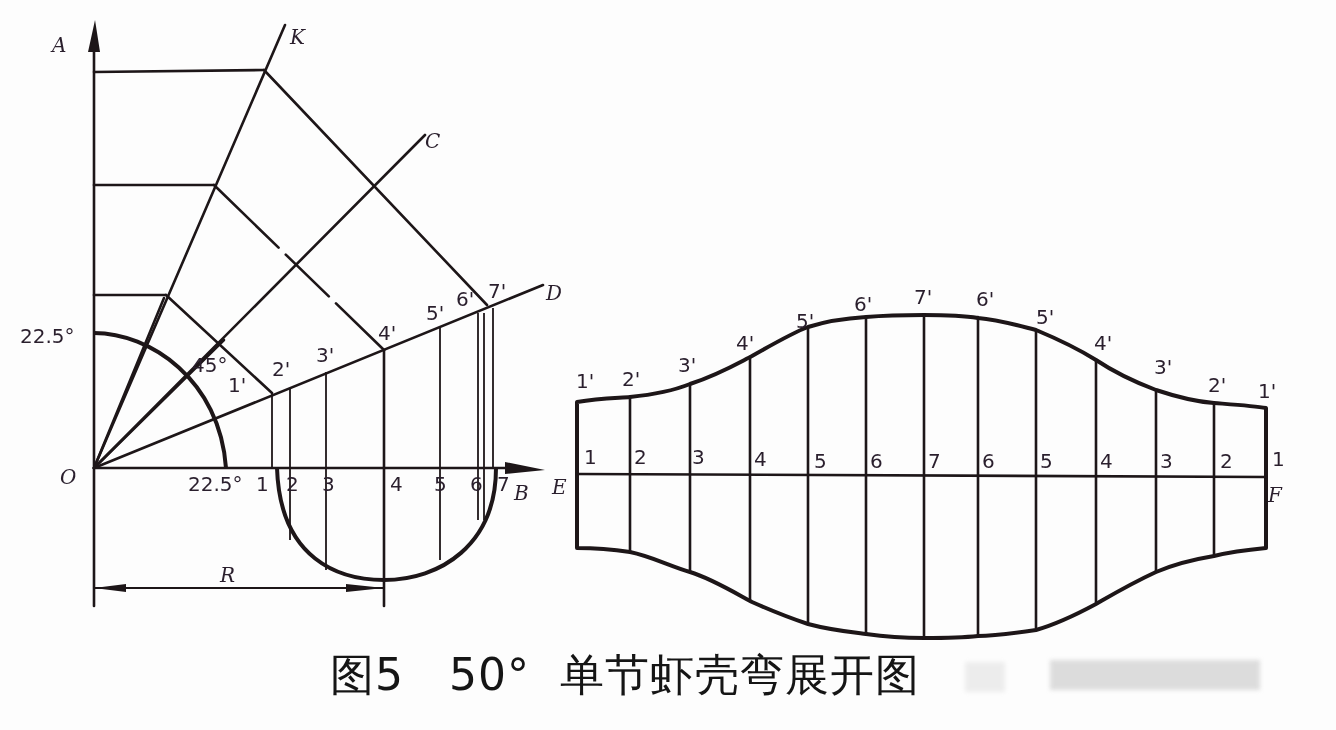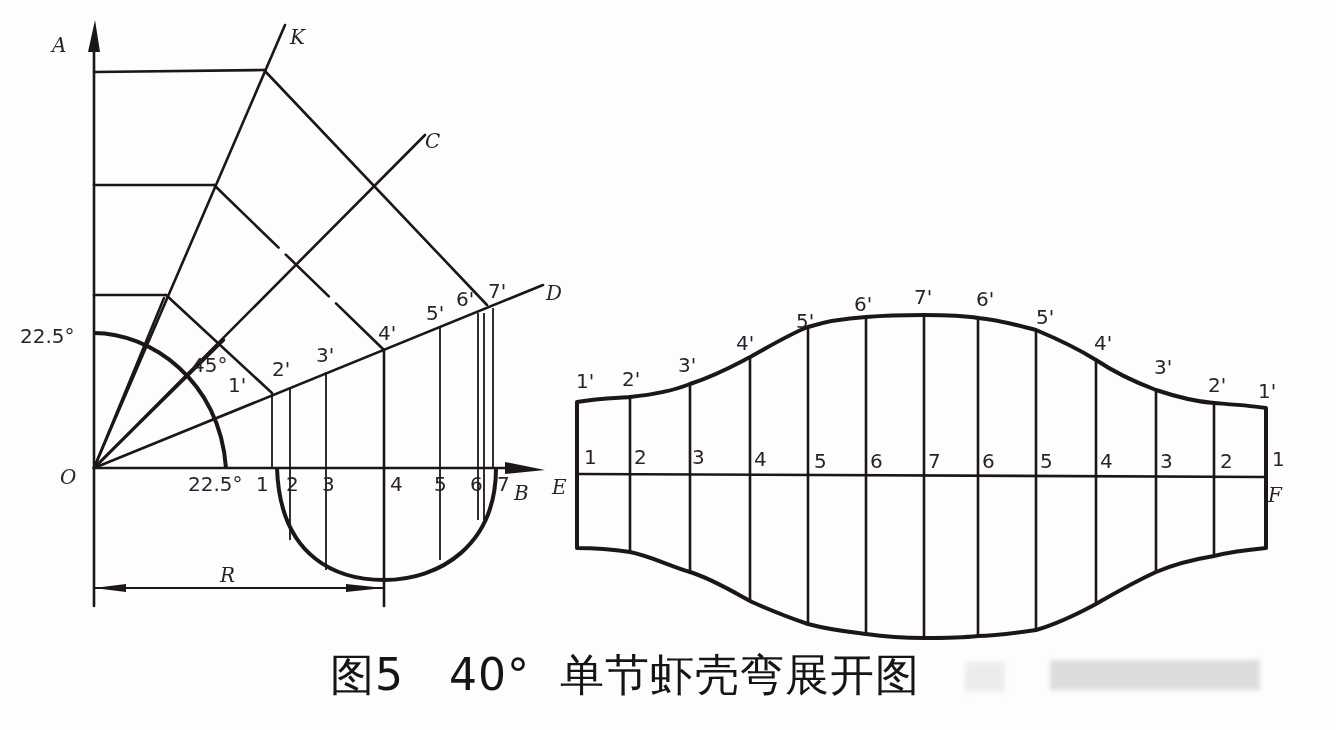--- a/index.html
+++ b/index.html
@@ -136,15 +136,15 @@
     <text class="num" x="928" y="468">7</text>
     <text class="num" x="982" y="468">6</text>
     <text class="num" x="1040" y="468">5</text>
     <text class="num" x="1100" y="468">4</text>
     <text class="num" x="1160" y="468">3</text>
     <text class="num" x="1220" y="468">2</text>
     <text class="num" x="1272" y="466">1</text>
   </g>
 </svg>
 
-<div class="caption">图5   40°  单节虾壳弯展开图</div>
+<div class="caption">图5   50°  单节虾壳弯展开图</div>
 <div class="blur" style="left:965px;top:662px;width:40px;height:30px;opacity:.35"></div>
 <div class="blur" style="left:1050px;top:660px;width:210px;height:30px;opacity:.7"></div>
 
 </body></html>

